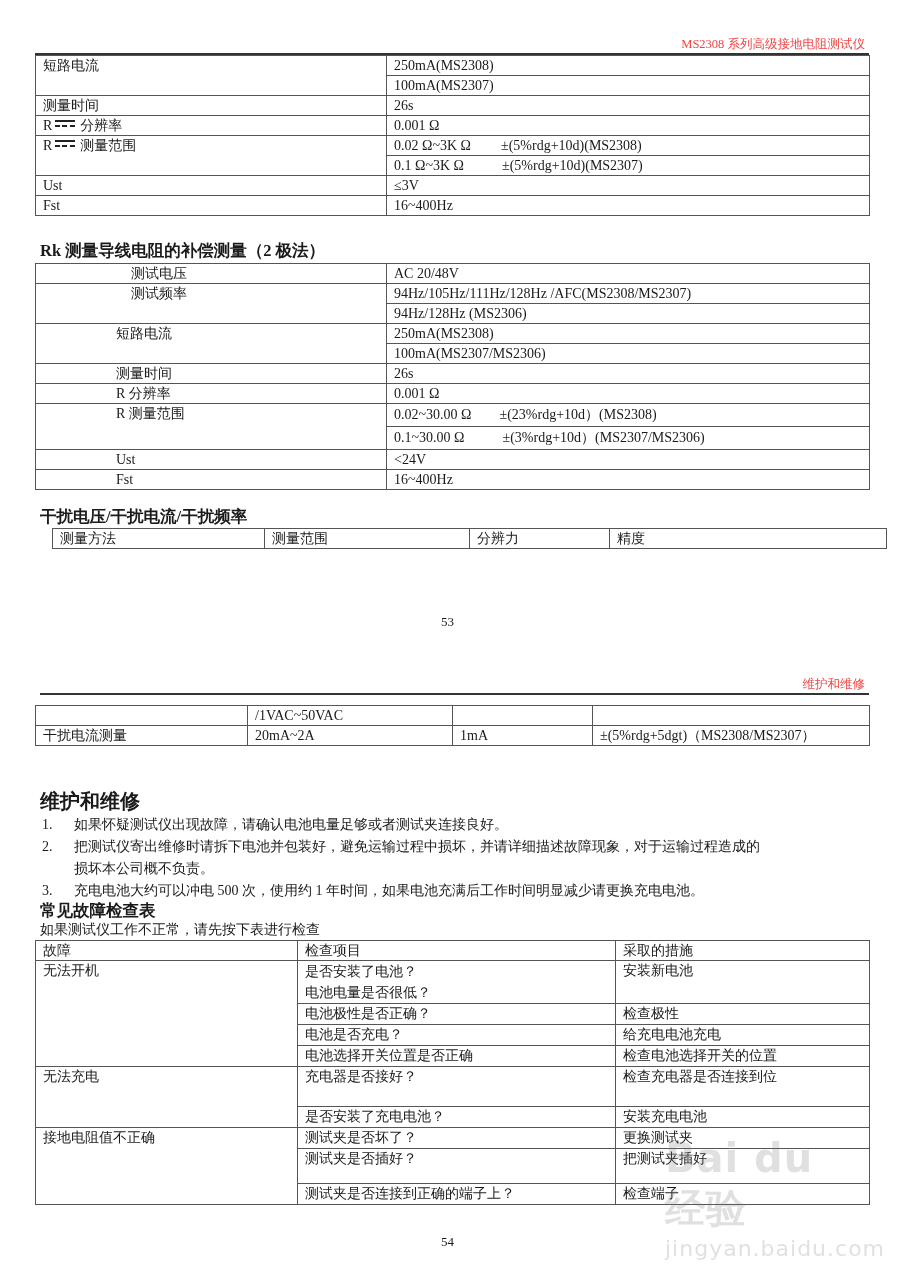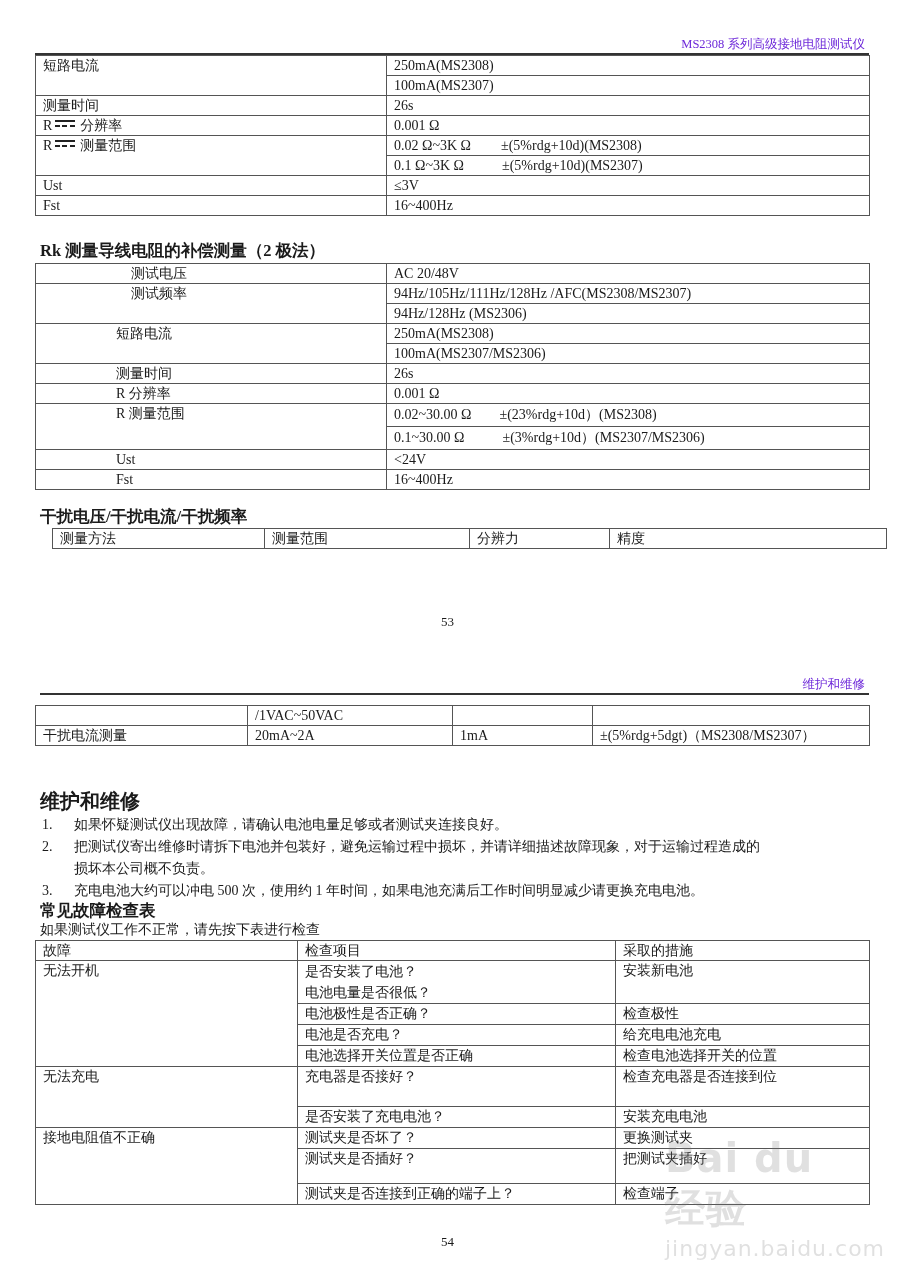--- a/index.html
+++ b/index.html
@@ -1,19 +1,19 @@
 <!DOCTYPE html>
 <html><head>
 <meta charset="utf-8">
 <style>
   * { box-sizing: border-box; margin: 0; padding: 0; }
   html, body { width: 905px; height: 1280px; background: #ffffff; overflow: hidden; }
   body { position: relative; font-family: "Liberation Serif", "DejaVu Serif", serif; color: #1a1a1a; font-size: 14px; }
   .abs { position: absolute; }
-  .run-head { right: 40px; font-size: 12.5px; color: #6d28d9; }
+  .run-head { right: 40px; font-size: 12.5px; color: #ef4444; }
   .rule { background: #333; height: 2px; }
   table.spec { position: absolute; border-collapse: collapse; table-layout: fixed; }
   table.spec td { border: 1px solid #555; padding: 0 7px; font-size: 14px; line-height: 19px; height: 19px; vertical-align: top; white-space: nowrap; }
   .tight td { line-height: 18px; height: 18px; }
   .h-sec { font-weight: bold; font-size: 16.5px; }
   .h-sec2 { font-size: 16.5px; font-weight: bold; }
   .h-main { font-size: 20px; font-weight: bold; }
   .pageno { font-size: 13px; }
   .sym { display: inline-block; width: 20px; height: 8px; margin: 0 5px 0 3px; vertical-align: 2px; position: relative; }
   .sym::before { content: ""; position: absolute; left: 0; top: 0; width: 20px; height: 2px; background: #222; }

